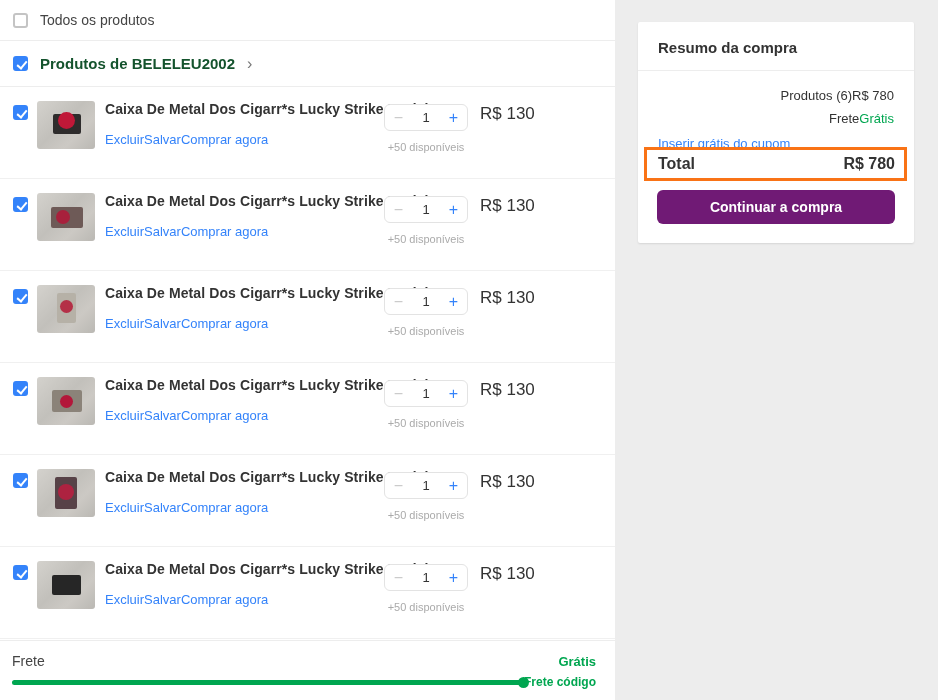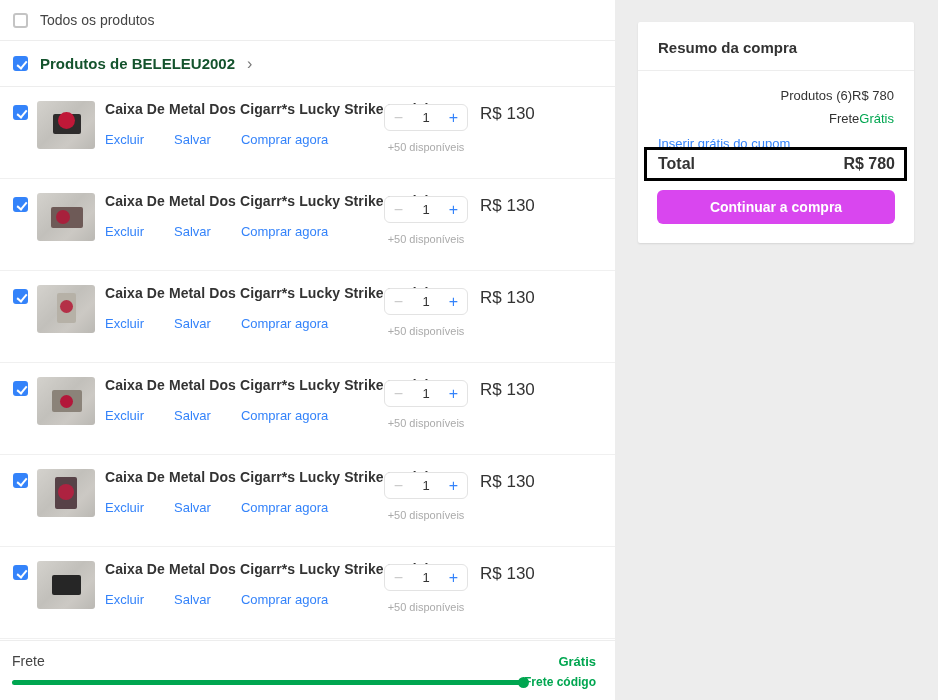--- a/index.html
+++ b/index.html
@@ -36,21 +36,21 @@
   .thumb.v3::after  { left:23px; top:15px; width:13px; height:13px; background:#b43047; }
   .thumb.v4::before { left:15px; top:13px; width:30px; height:22px; border-radius:2px; background:#8b8379; }
   .thumb.v4::after  { left:23px; top:18px; width:13px; height:13px; background:#b3173a; }
   .thumb.v5::before { left:18px; top:8px; width:22px; height:32px; border-radius:2px; background:#574247; }
   .thumb.v5::after  { left:21px; top:15px; width:16px; height:16px; background:#ad2240; }
   .thumb.v6::before { left:15px; top:14px; width:29px; height:20px; border-radius:2px; background:#262626; }
   .thumb.v6::after  { display:none; }
 
   .mid { width:285px; padding:14px 0 0 10px; }
   .mid .title { font-size:14px; font-weight:700; color:#333; letter-spacing:.1px; cursor:pointer; white-space:nowrap; }
-  .mid .links { margin-top:15px; display:flex; gap:30px; }
+  .mid .links { margin-top:15px; display:flex; gap:0; }
   .mid .links a { font-size:13px; color:#3483fa; text-decoration:none; cursor:pointer; }
 
   .qty-cell { width:100px; padding-top:17px; }
   .stepper { margin-left:4px; width:84px; height:27px; border:1px solid #e3e3e3; border-radius:6px; display:flex; align-items:center; background:#fff; }
   .stepper .st-btn { width:27px; text-align:center; font-size:16px; cursor:pointer; user-select:none; }
   .stepper .minus { color:#c9c9c9; }
   .stepper .plus  { color:#3483fa; }
   .stepper .val { flex:1; text-align:center; font-size:13px; color:#333; }
   .stock { margin-top:10px; margin-left:4px; width:84px; text-align:center; font-size:11px; color:#aaa; }
 
@@ -67,25 +67,25 @@
 
   
   .summary { position:absolute; left:638px; top:22px; width:276px; height:221px; background:#fff; border-radius:2px;
              box-shadow:0 1px 2px rgba(0,0,0,.1); }
   .summary .s-title { padding:17px 20px 0; font-size:15px; font-weight:700; color:#333; }
   .summary .s-divider { margin-top:14px; border-bottom:1px solid #ededed; }
   .s-rows { padding:17px 20px 0; }
   .s-row { display:flex; justify-content:flex-end; margin-bottom:8px; font-size:13px; color:#333; }
   .s-row .v-green { color:#00a650; }
   .coupon { font-size:13px; color:#3483fa; cursor:pointer; margin-top:2px; display:inline-block; }
-  .total-box { position:absolute; left:6px; top:125px; width:263px; height:34px; border:3px solid #000000; background:#fff;
+  .total-box { position:absolute; left:6px; top:125px; width:263px; height:34px; border:3px solid #f97316; background:#fff;
                display:flex; align-items:center; justify-content:space-between; padding:0 9px 0 11px; }
   .total-box .t-label { font-size:16px; font-weight:700; color:#333; }
   .total-box .t-value { font-size:16px; font-weight:700; color:#333; }
-  .cta { position:absolute; left:19px; top:168px; width:238px; height:34px; border:none; border-radius:6px; background:#d946ef;
+  .cta { position:absolute; left:19px; top:168px; width:238px; height:34px; border:none; border-radius:6px; background:#701a75;
          color:#fff; font-size:14px; font-weight:700; font-family:"Liberation Sans",sans-serif; cursor:pointer; }
 </style>
 </head>
 <body>
 
 <div class="cart-col">
 
   <div class="hdr-all">
     <div class="cb"></div>
     <span class="lbl">Todos os produtos</span>

